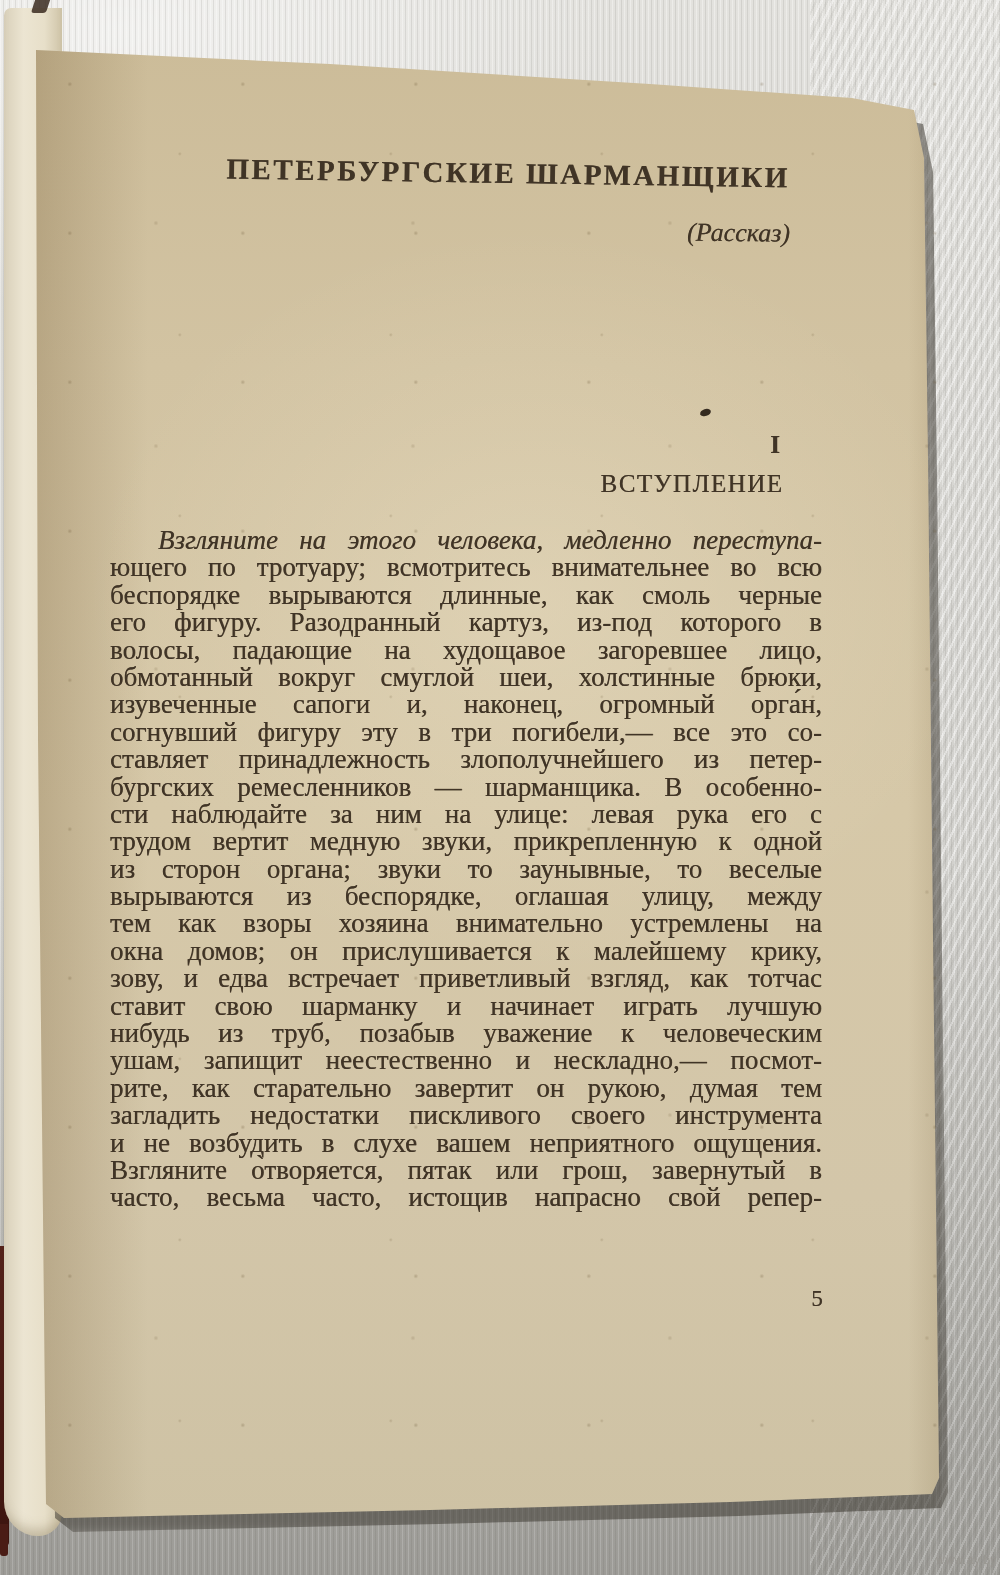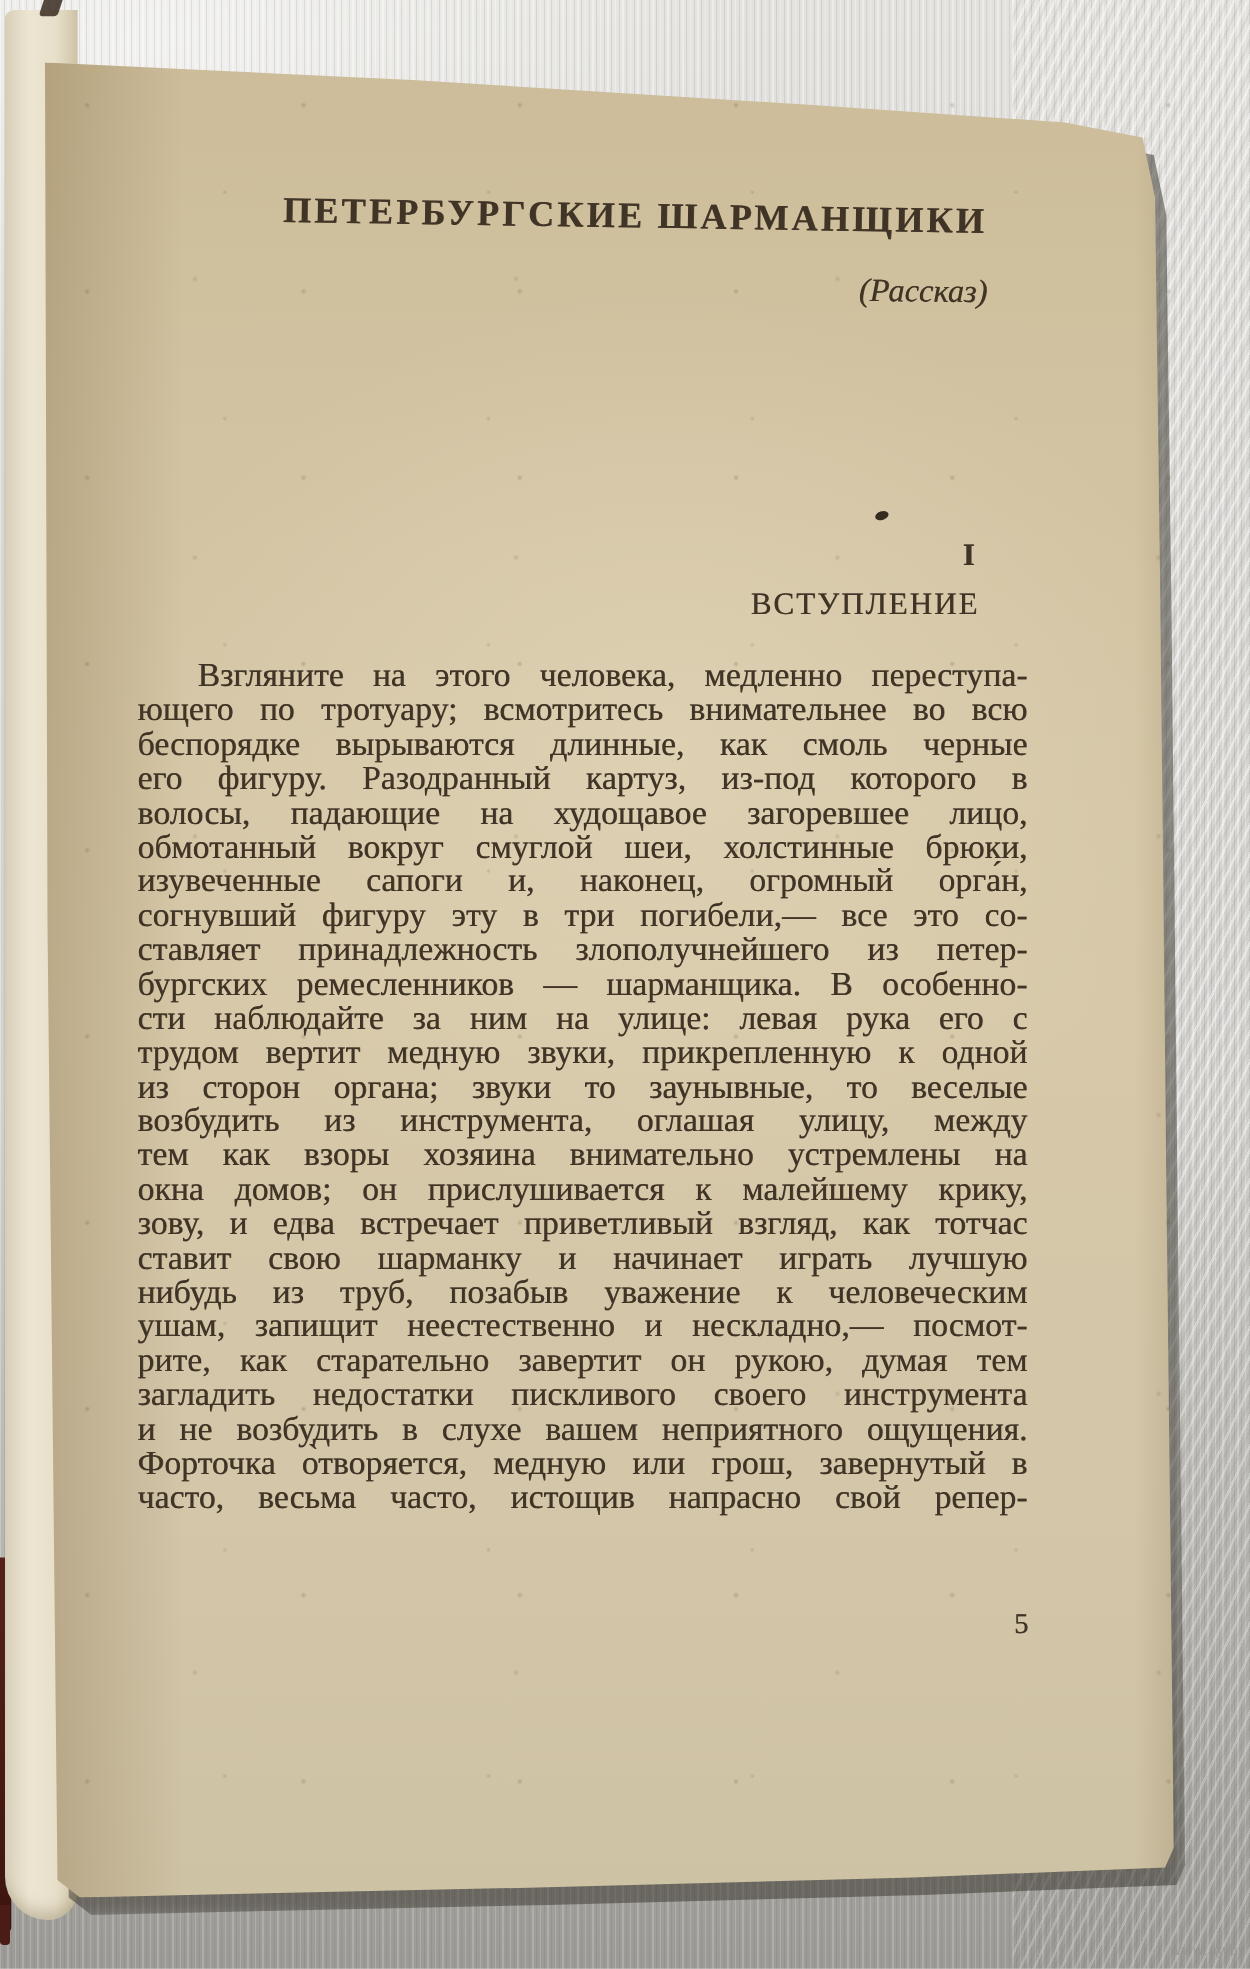--- a/index.html
+++ b/index.html
@@ -106,21 +106,21 @@
     text-align:center;font-size:25px;letter-spacing:1.5px;
   }
   .body-text{
     position:absolute;left:110px;top:527px;width:712px;
     font-size:27px;line-height:27.4px;
   }
   .body-line{
     height:27.4px;text-align:justify;text-align-last:justify;
     word-spacing:1px;white-space:nowrap;
   }
-  .body-line:first-child{text-indent:48px;}
+  .body-line:first-child{text-indent:48px;font-style:italic;}
   .page-number{
     position:absolute;left:800px;top:1286px;width:34px;
     text-align:center;font-size:23px;
   }
   .watermark{
     position:absolute;right:3px;top:1553px;
     font-family:"Liberation Sans","DejaVu Sans",sans-serif;
     font-size:12px;color:rgba(150,148,142,.85);letter-spacing:.5px;
   }
 </style>
@@ -154,28 +154,28 @@
     <div class="body-line">его фигуру. Разодранный картуз, из-под которого в</div>
     <div class="body-line">волосы, падающие на худощавое загоревшее лицо,</div>
     <div class="body-line">обмотанный вокруг смуглой шеи, холстинные брюки,</div>
     <div class="body-line">изувеченные сапоги и, наконец, огромный орга́н,</div>
     <div class="body-line">согнувший фигуру эту в три погибели,— все это со-</div>
     <div class="body-line">ставляет принадлежность злополучнейшего из петер-</div>
     <div class="body-line">бургских ремесленников — шарманщика. В особенно-</div>
     <div class="body-line">сти наблюдайте за ним на улице: левая рука его с</div>
     <div class="body-line">трудом вертит медную звуки, прикрепленную к одной</div>
     <div class="body-line">из сторон органа; звуки то заунывные, то веселые</div>
-    <div class="body-line">возбудить из инструмента, оглашая улицу, между</div>
+    <div class="body-line">вырываются из беспорядке, оглашая улицу, между</div>
     <div class="body-line">тем как взоры хозяина внимательно устремлены на</div>
     <div class="body-line">окна домов; он прислушивается к малейшему крику,</div>
     <div class="body-line">зову, и едва встречает приветливый взгляд, как тотчас</div>
     <div class="body-line">ставит свою шарманку и начинает играть лучшую</div>
     <div class="body-line">нибудь из труб, позабыв уважение к человеческим</div>
     <div class="body-line">ушам, запищит неестественно и нескладно,— посмот-</div>
     <div class="body-line">рите, как старательно завертит он рукою, думая тем</div>
     <div class="body-line">загладить недостатки пискливого своего инструмента</div>
     <div class="body-line">и не возбудить в слухе вашем неприятного ощущения.</div>
-    <div class="body-line">Форточка о̀творяется, медную или грош, завернутый в</div>
+    <div class="body-line">Взгляните о̀творяется, пятак или грош, завернутый в</div>
     <div class="body-line">часто, весьма часто, истощив напрасно свой репер-</div>
   </div>
 
 <div class="page-number ink">5</div>
 <div class="watermark">www.ay.by</div>
 
 </body></html>

